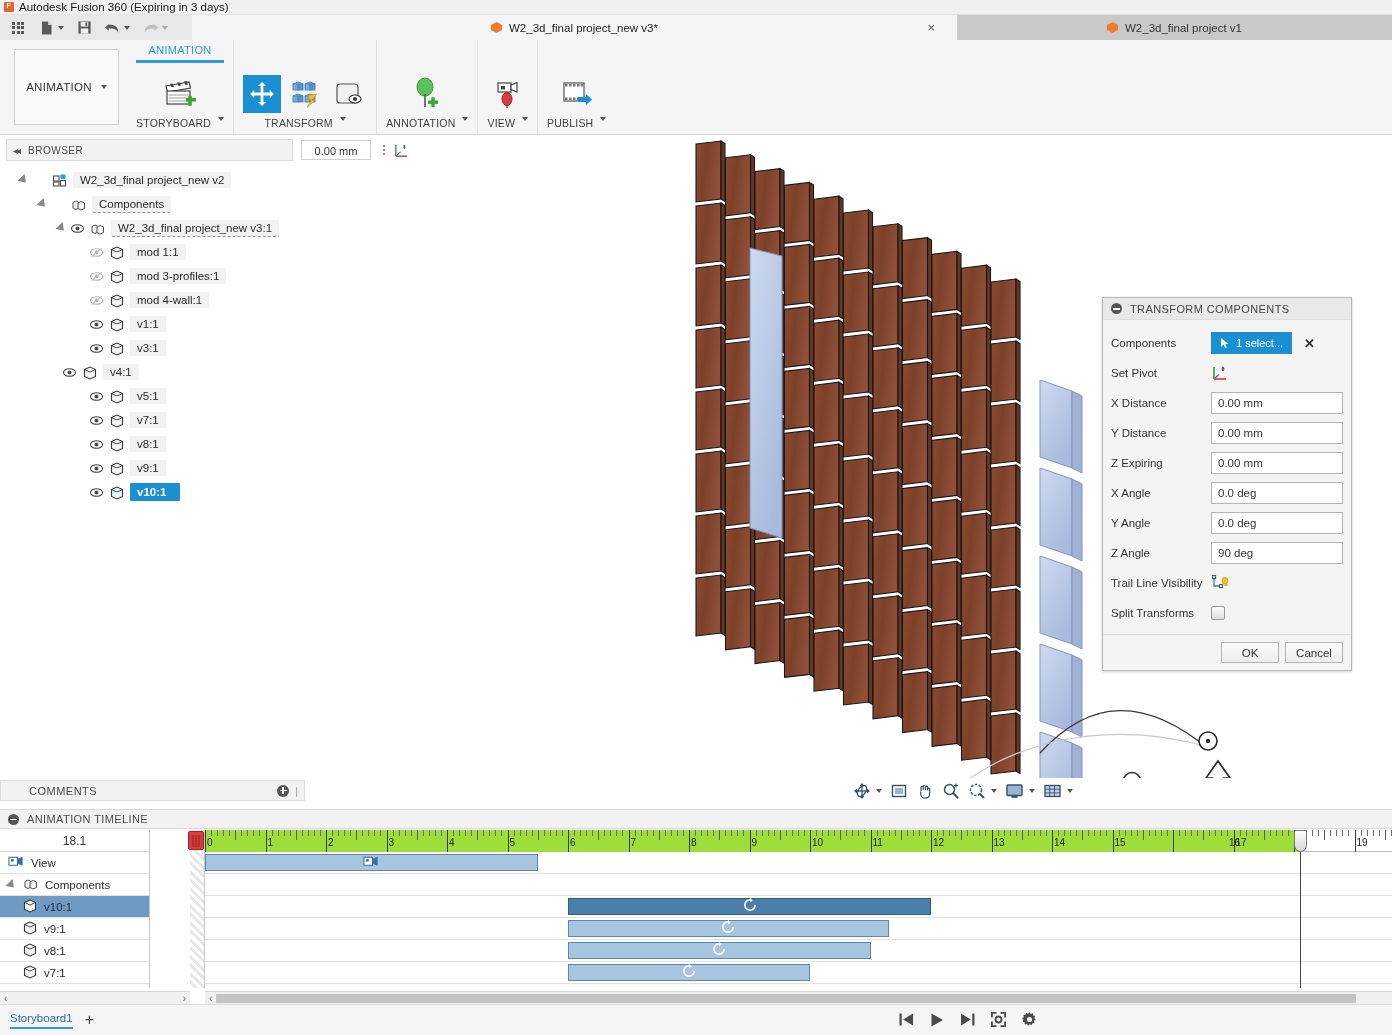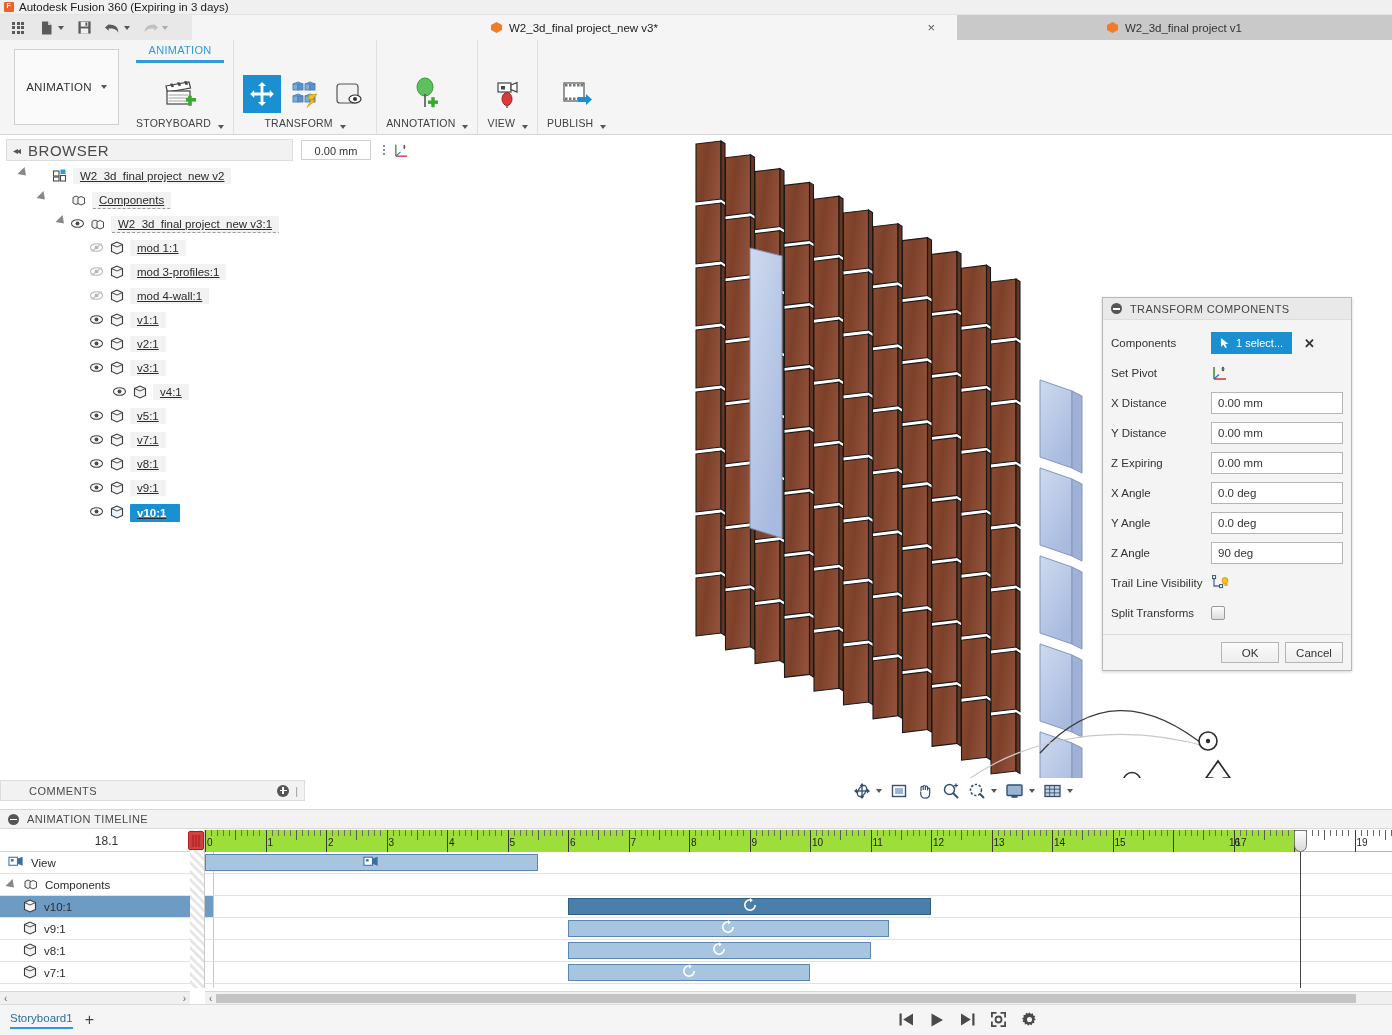--- a/index.html
+++ b/index.html
@@ -64,42 +64,42 @@
   .rib-group:last-child{border-right:none;}
   .rib-tabname {
      position:absolute; top:4px; left:0; right:0; text-align:center;
      font-size:11px; color:#2d9cdb; letter-spacing:.3px;
   }
   .rib-underline{position:absolute;top:20px;left:9px;right:9px;height:2.5px;
      background:#2d9cdb;}
   .rib-icons { display:flex; align-items:flex-end; gap:5px; height:46px;
      margin-bottom:4px; }
   .rib-label { font-size:10.5px; color:#404040; display:flex;
-     align-items:flex-end; gap:4px; padding-bottom:5px; letter-spacing:.2px;}
+     align-items:flex-start; gap:4px; padding-bottom:5px; letter-spacing:.2px;}
   .rib-label .caret{border-top-width:4px;}
   .icon-btn { width:38px;height:38px; display:flex;align-items:center;
      justify-content:center; }
   .icon-btn.sel { background:#1a8fd1; }
   
   .browser-head {
      position:absolute; left:0; top:138px; width:420px; height:24px;
      display:flex; align-items:center; gap:8px; padding-left:6px;
   }
   .bh-box { background:#f2f2f2; border:1px solid #dcdcdc; height:22px;
      display:flex; align-items:center; gap:9px; padding-left:6px; width:287px;}
   .dbl-arrow{font-size:10px;color:#555;letter-spacing:-2px;}
-  .bh-title{font-size:15px;letter-spacing:.5px;color:#4a4a4a;}
+  .bh-title{font-size:10px;letter-spacing:.5px;color:#4a4a4a;}
   .mm-field { width:70px; height:20px; border:1px solid #cfcfcf;
      background:#fff; font-size:11px; text-align:center; line-height:20px;
      color:#333; }
   .vdots{display:flex;flex-direction:column;gap:2px;margin-left:4px;}
   .vdots i{width:2px;height:2px;background:#666;display:block;border-radius:50%;}
   .tree { position:absolute; left:0; top:168px; width:420px; }
-  .tnode { height:24px; display:flex; align-items:flex-start; font-size:11.5px;
-     color:#2b2b2b; cursor:default;text-decoration:underline;}
+  .tnode { height:24px; display:flex; align-items:center; font-size:11.5px;
+     color:#2b2b2b; cursor:default;}
   .tri { width:0;height:0;border-top:5px solid transparent;
      border-bottom:5px solid transparent; border-left:7px solid #888;
      margin-right:5px; transform:rotate(45deg); flex:0 0 auto;}
   .eye { width:15px;height:15px;flex:0 0 auto;margin-right:5px;}
   .comp-ico{width:15px;height:15px;flex:0 0 auto;margin-right:6px;}
   .tlabel{ background:#f2f2f2; padding:2px 7px; border-radius:1px;
      white-space:nowrap;}
   .tlabel.sel{ background:#1a8fd1; color:#fff; font-weight:bold;
      padding:3px 14px 3px 7px;}
   .dashed-u { border-bottom:1.5px dashed #9a9a9a; }
@@ -151,21 +151,21 @@
      width:7px;height:1.6px;background:#fff;}
   .plus-circ::before{content:"";position:absolute;left:5.2px;top:2.5px;
      width:1.6px;height:7px;background:#fff;}
   
   .at-head{position:absolute;left:0;top:809px;width:1392px;height:20px;
      background:#f2f2f2;border-top:1px solid #d9d9d9;
      border-bottom:1px solid #d9d9d9;display:flex;align-items:center;
      gap:8px;padding-left:8px;font-size:11px;letter-spacing:.4px;color:#4a4a4a;}
   .tl-wrap{position:absolute;left:0;top:830px;width:1392px;height:175px;
      background:#fff;}
-  .tl-left{position:absolute;left:0;top:0;width:214px;height:158px;
+  .tl-left{position:absolute;left:0;top:0;width:150px;height:158px;
      border-right:1px solid #c8c8c8;}
   .tl-timecell{height:22px;display:flex;align-items:center;
      justify-content:center;font-size:12px;color:#333;
      border-bottom:1px solid #d6d6d6;}
   .tl-rowl{height:22px;display:flex;align-items:center;font-size:11.5px;
      color:#2b2b2b;border-bottom:1px solid #e2e2e2;padding-left:8px;gap:6px;}
   .tl-rowl.sel{background:#6d9bc3;}
   .tl-rowl.indent1{padding-left:22px;}
   .hatch{position:absolute;left:190px;top:0;width:15px;height:158px;
      background:repeating-linear-gradient(45deg,#fff 0 3px,#e6e6e6 3px 6px);
@@ -838,35 +838,23 @@
     <div class="tnode" style="padding-left: 77px;">
       <span style="width:12px;flex:0 0 auto"></span>
       <span class="eye"><svg width="15" height="15" viewBox="0 0 16 16">
     <ellipse cx="8" cy="8" rx="6.4" ry="4" fill="none" stroke="#4a4a4a" stroke-width="1.2"></ellipse>
     <circle cx="8" cy="8" r="2.1" fill="#4a4a4a"></circle>
         </svg></span>
       <span class="comp-ico"><svg width="16" height="16" viewBox="0 0 16 16">
     <path d="M2.5 4.5 L8 2 L13.5 4.5 L13.5 11.5 L8 14 L2.5 11.5Z" fill="#f3f3f3" stroke="#3a3a3a" stroke-width="1.1"></path>
     <path d="M2.5 4.5 L8 7 L13.5 4.5" fill="none" stroke="#3a3a3a" stroke-width=".9"></path>
   </svg></span>
-      <span class="tlabel">v2:1</span>
-    </div>
-    <div class="tnode" style="padding-left: 77px;">
-      <span style="width:12px;flex:0 0 auto"></span>
-      <span class="eye"><svg width="15" height="15" viewBox="0 0 16 16">
-    <ellipse cx="8" cy="8" rx="6.4" ry="4" fill="none" stroke="#4a4a4a" stroke-width="1.2"></ellipse>
-    <circle cx="8" cy="8" r="2.1" fill="#4a4a4a"></circle>
-        </svg></span>
-      <span class="comp-ico"><svg width="16" height="16" viewBox="0 0 16 16">
-    <path d="M2.5 4.5 L8 2 L13.5 4.5 L13.5 11.5 L8 14 L2.5 11.5Z" fill="#f3f3f3" stroke="#3a3a3a" stroke-width="1.1"></path>
-    <path d="M2.5 4.5 L8 7 L13.5 4.5" fill="none" stroke="#3a3a3a" stroke-width=".9"></path>
-  </svg></span>
       <span class="tlabel">v3:1</span>
     </div>
-    <div class="tnode" style="padding-left: 100px;">
+    <div class="tnode" style="padding-left: 50px;">
       <span style="width:12px;flex:0 0 auto"></span>
       <span class="eye"><svg width="15" height="15" viewBox="0 0 16 16">
     <ellipse cx="8" cy="8" rx="6.4" ry="4" fill="none" stroke="#4a4a4a" stroke-width="1.2"></ellipse>
     <circle cx="8" cy="8" r="2.1" fill="#4a4a4a"></circle>
         </svg></span>
       <span class="comp-ico"><svg width="16" height="16" viewBox="0 0 16 16">
     <path d="M2.5 4.5 L8 2 L13.5 4.5 L13.5 11.5 L8 14 L2.5 11.5Z" fill="#f3f3f3" stroke="#3a3a3a" stroke-width="1.1"></path>
     <path d="M2.5 4.5 L8 7 L13.5 4.5" fill="none" stroke="#3a3a3a" stroke-width=".9"></path>
   </svg></span>
       <span class="tlabel">v4:1</span>

